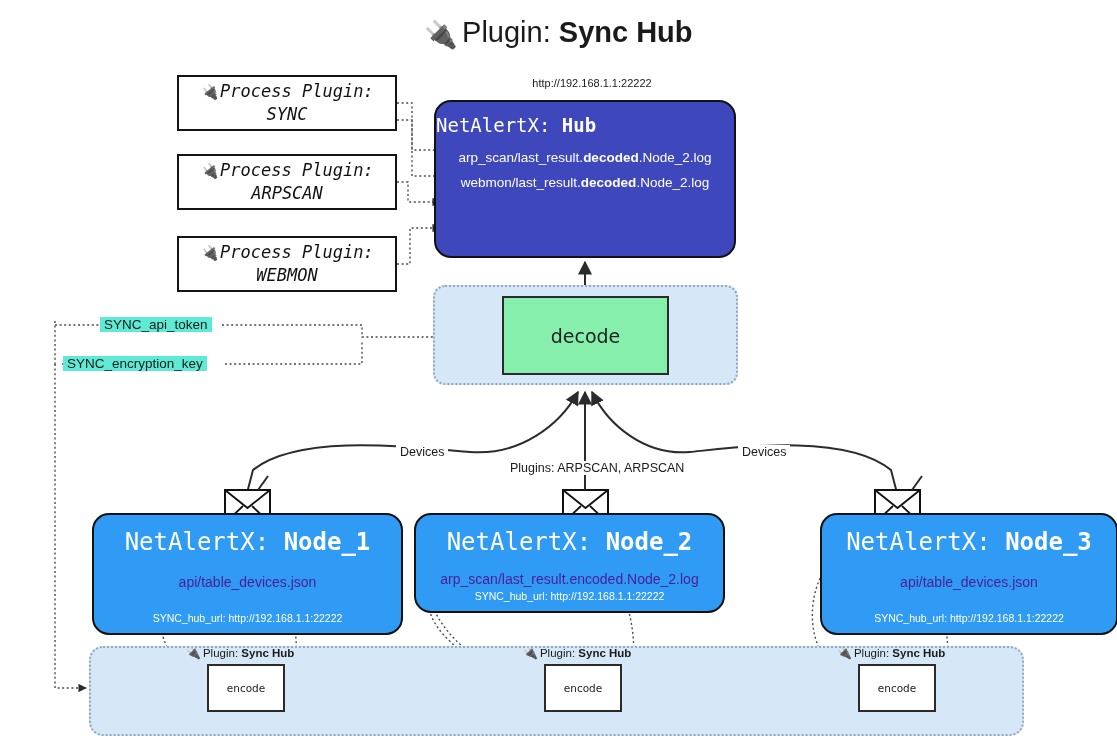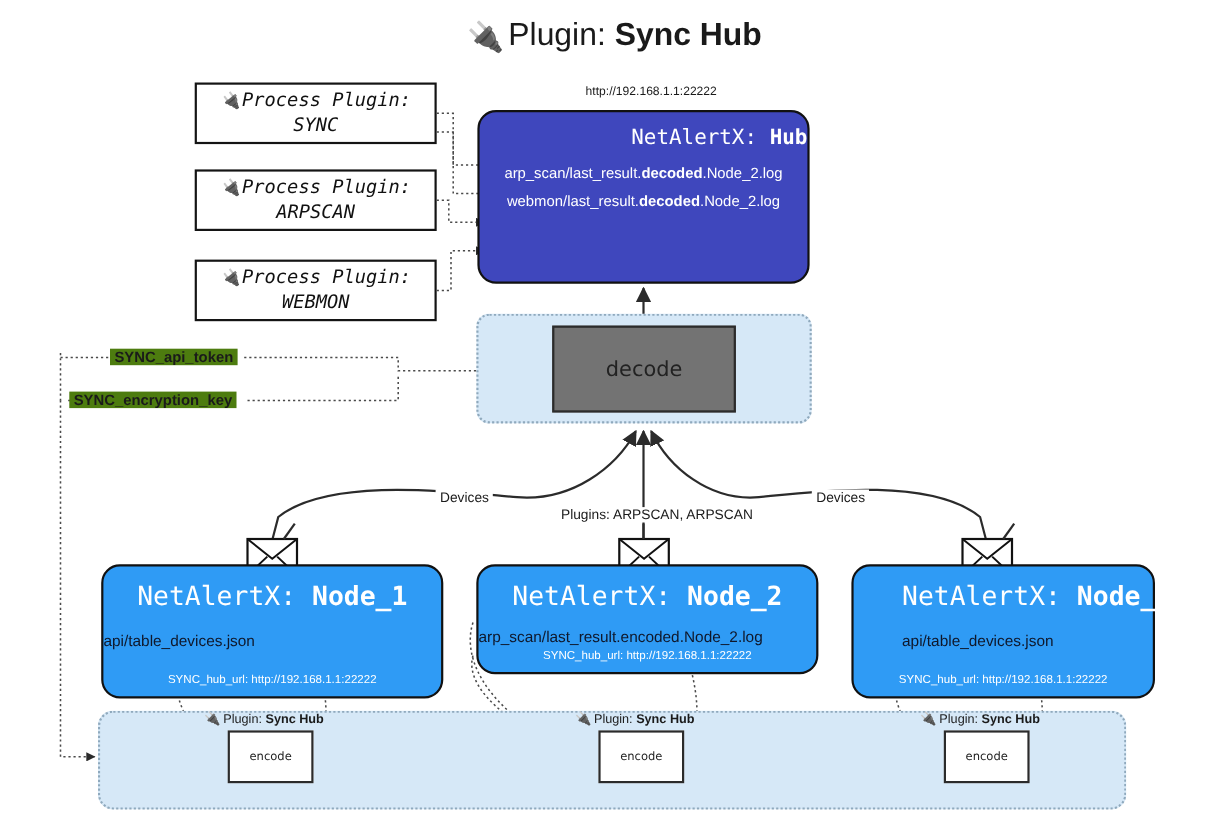--- a/index.html
+++ b/index.html
@@ -23,57 +23,57 @@
             display:flex;flex-direction:column;justify-content:center;align-items:center;
             line-height:1.35;font-style:italic;}
   .proc-box .l1{display:block;white-space:nowrap;}
   .proc-box .l2{display:block;white-space:nowrap;}
   .proc-box .pico{font-family:"DejaVu Sans",sans-serif;font-size:15px;margin-right:1px;}
 
   
   #hub{left:434px;top:100px;width:302px;height:158px;background:#3f47bd;
        border:2.5px solid #111;border-radius:17px;
        box-shadow:0 0 0 0 rgba(0,0,0,0);}
-  #hub .hub-title{margin-top:12px;text-align:right;color:#ffffff;
+  #hub .hub-title{margin-top:12px;text-align:left;color:#ffffff;
        font-family:"DejaVu Sans Mono","Liberation Mono",monospace;font-size:19px;}
   #hub .hub-title b{font-weight:bold;}
   #hub .loglist{margin-top:9px;}
   #hub .logline{color:#ffffff;font-size:13.5px;line-height:25px;white-space:nowrap;
        text-align:center;}
   #hub .logline b{font-weight:bold;}
 
   
   #decode-band{left:433px;top:285px;width:305px;height:100px;background:#d6e8f7;
        border:2px dotted #8fa9bd;border-radius:12px;}
-  #decode-box{left:502px;top:296px;width:167px;height:79px;background:#737373;
+  #decode-box{left:502px;top:296px;width:167px;height:79px;background:#86efac;
        border:2.2px solid #2b2b2b;display:flex;align-items:center;justify-content:center;
        font-family:"DejaVu Sans","Liberation Sans",sans-serif;font-size:19px;color:#222;}
 
   
-  .envlabel{font-size:13.5px;color:#1a1a1a;background:#4d7c0f;padding:0 4px;white-space:nowrap;font-weight:bold;}
+  .envlabel{font-size:13.5px;color:#1a1a1a;background:#5eead4;padding:0 4px;white-space:nowrap;}
   #lbl-api{left:100px;top:317px;}
   #lbl-enc{left:63px;top:356px;}
 
   
   .edgelabel{font-size:12.5px;color:#1a1a1a;background:#ffffff;padding:0 4px;white-space:nowrap;}
   #lbl-dev-l{left:396px;top:445px;}
   #lbl-dev-r{left:738px;top:445px;}
   #lbl-plugins{left:506px;top:461px;}
 
   
   .node{background:#2f9bf5;border:2.5px solid #111;border-radius:17px;}
   .node .node-title{margin-top:13px;text-align:center;color:#ffffff;
        font-family:"DejaVu Sans Mono","Liberation Mono",monospace;font-size:24px;white-space:nowrap;}
   .node .node-title b{font-weight:bold;}
-  .node .node-line{color:#0f172a;font-size:14px;white-space:nowrap;}
+  .node .node-line{color:#4c1d95;font-size:14px;text-align:center;white-space:nowrap;}
   .node .node-foot{position:absolute;left:0;bottom:9px;width:100%;text-align:center;
        color:#ffffff;font-size:10.5px;white-space:nowrap;}
   #node1{left:92px;top:513px;width:311px;height:122px;}
-  #node2{left:433px;top:513px;width:311px;height:100px;}
-  #node3{left:774px;top:513px;width:276px;height:122px;padding-left:44px;}
+  #node2{left:414px;top:513px;width:311px;height:100px;}
+  #node3{left:820px;top:513px;width:298px;height:122px;}
   #node1 .node-line{margin-top:18px;}
   #node3 .node-line{margin-top:18px;}
   #node2 .node-line{line-height:29px;}
   #node2 .nl-wrap{margin-top:9px;}
 
   
   #bottom-band{left:89px;top:646px;width:935px;height:90px;background:#d6e8f7;
        border:2px dotted #8fa9bd;border-radius:14px;}
   .encode-box{width:78px;height:48px;background:#ffffff;border:2.2px solid #2b2b2b;
        display:flex;align-items:center;justify-content:center;

